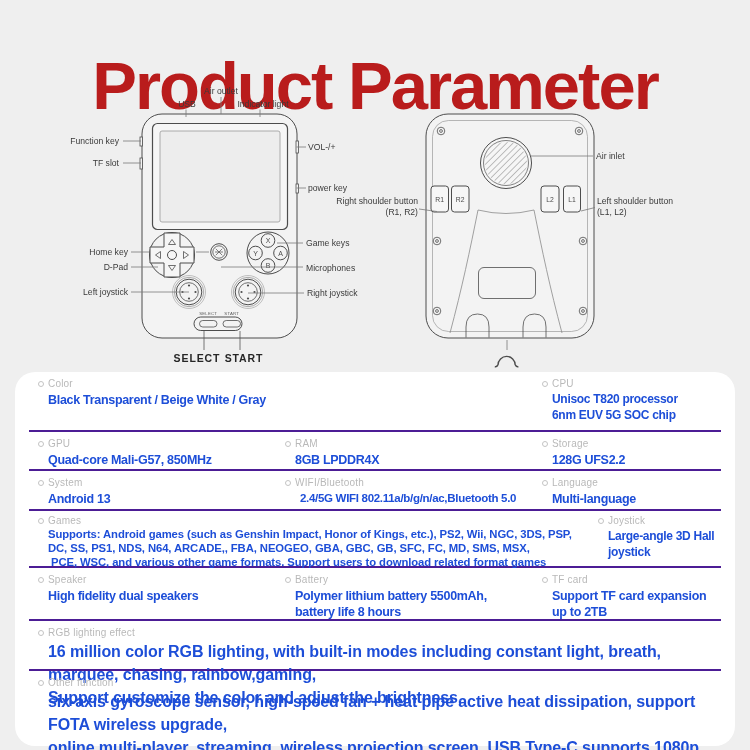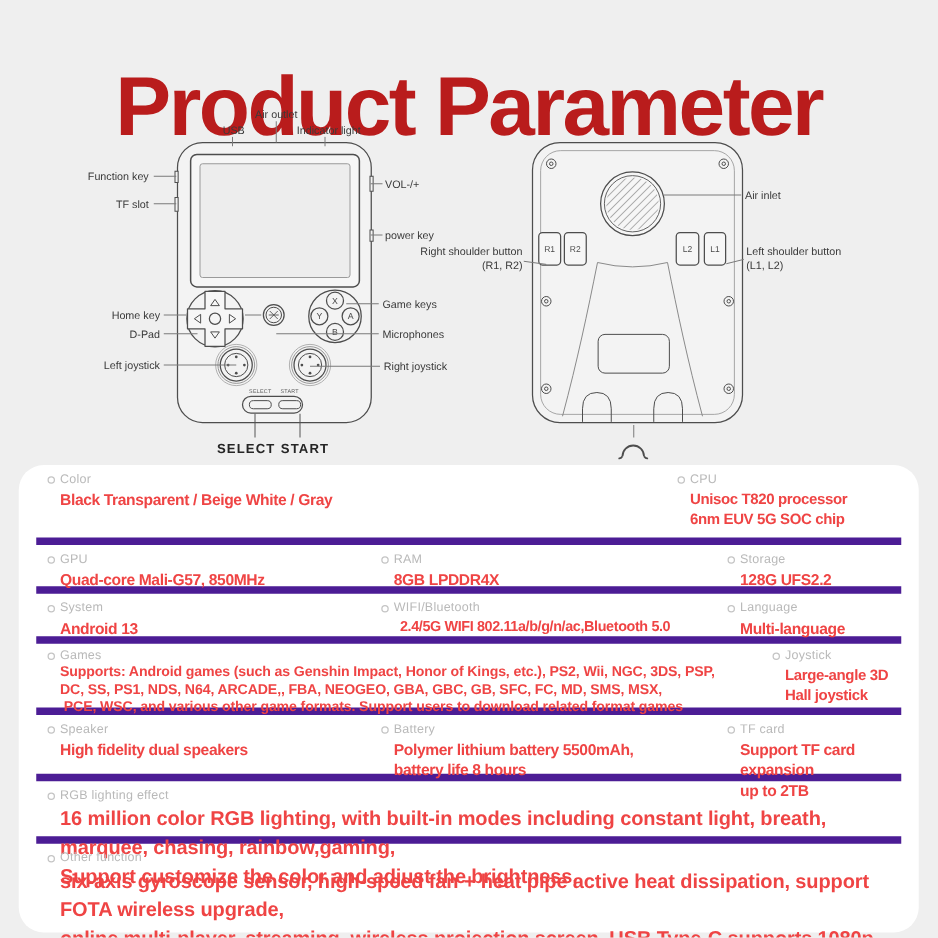--- a/index.html
+++ b/index.html
@@ -21,30 +21,30 @@
   .btn  { font-size:7px; fill:#4a4a4a; }
   .shl  { font-size:6.8px; fill:#4a4a4a; }
 
   .card {
     position:absolute; left:15px; top:372px; width:720px; height:374px;
     background:#ffffff; border-radius:20px; box-sizing:border-box;
   }
   .rows { margin:0 14px; }
   .row { display:grid; box-sizing:border-box; padding:6px 0 0 9px;
          grid-template-columns:247px 257px 1fr; }
-  .row + .row { border-top:6px solid #4c1d95;gap:20px; }
+  .row + .row { border-top:2px solid #4c1d95; }
   .r1{height:58px}.r2{height:39px}.r3{height:40px}
   .r4{height:57px; padding-top:4px; grid-template-columns:560px 1fr;}
   .r5{height:53px}
   .r6{height:50px; grid-template-columns:1fr;}
   .r7{height:77px; grid-template-columns:1fr;}
   .lbl { font-size:10px; color:#b9b9b9; display:flex; align-items:center; gap:4px; letter-spacing:.2px; }
   .ring { width:4px; height:4px; border:1px solid #c4c4c4; border-radius:50%; flex:0 0 auto; }
   .val { margin:3px 0 0 10px; font-weight:700; font-size:12.5px; letter-spacing:-.3px;
-         color:#ef4444; line-height:1.3; white-space:pre-wrap; }
+         color:#1d4ed8; line-height:1.3; white-space:pre-wrap; }
   .val-p { font-weight:600; font-size:16px; letter-spacing:-.1px; line-height:1.45; margin-top:2px; }
   .r4 .val-p { font-size:11.3px; line-height:1.25; margin-top:1px; }
   .nowrap { white-space:nowrap; }
   .small  { font-size:12px; }
   .xsmall { font-size:11.5px; white-space:nowrap;margin-left:15px; }
   .mw660 { max-width:660px; }
 </style>
 </head>
 <body>
 

